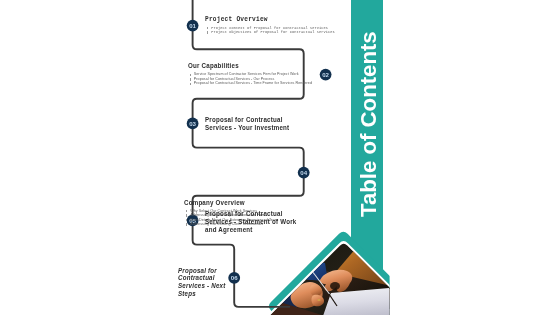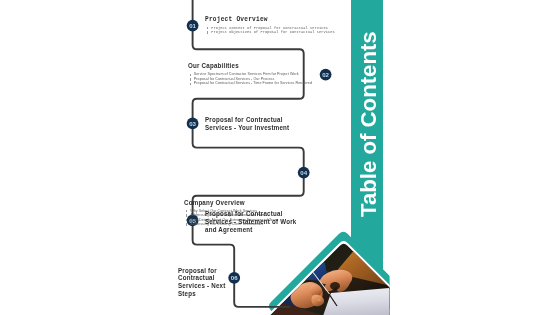--- a/index.html
+++ b/index.html
@@ -154,21 +154,21 @@
           <li>Addressing Brief Description About Our Firm</li>
           <li>Brief Details About Our Extensive Experienced Team</li>
           <li>Addressing Our Existing Client Testimonials</li>
         </ul>
       </div>
       <div class="sec" style="left: 205.4px; top: 210.4px;">
         <div class="hd multi">Proposal for Contractual
 Services - Statement of Work
 and Agreement</div>
       </div>
-      <div class="sec" style="left: 177.9px; top: 266.6px;">
+      <div class="sec" style="left: 177.9px; top: 266.6px; font-style: italic;">
         <div class="hd multi">Proposal for
 Contractual
 Services - Next
 Steps</div>
       </div>
     </div>
 
 </div>
 
 </body></html>

